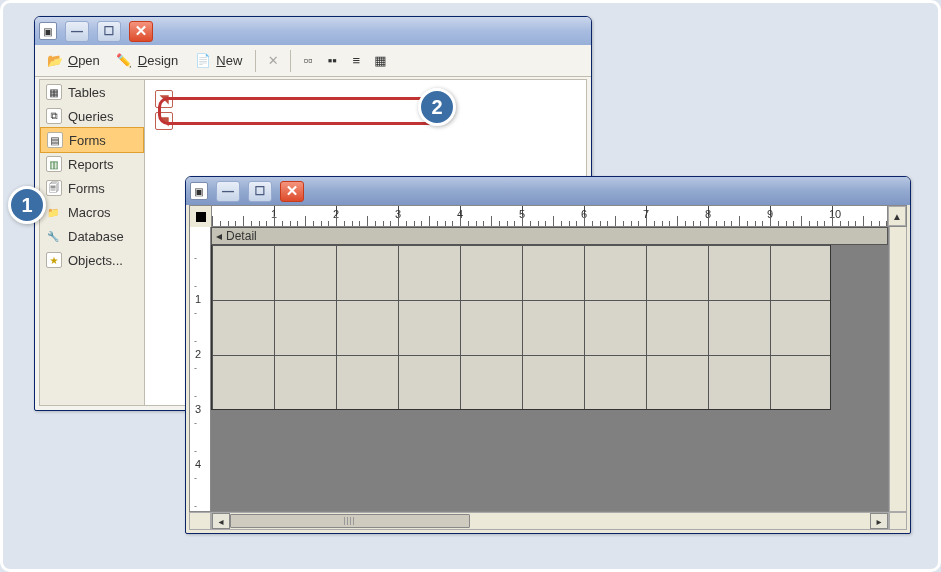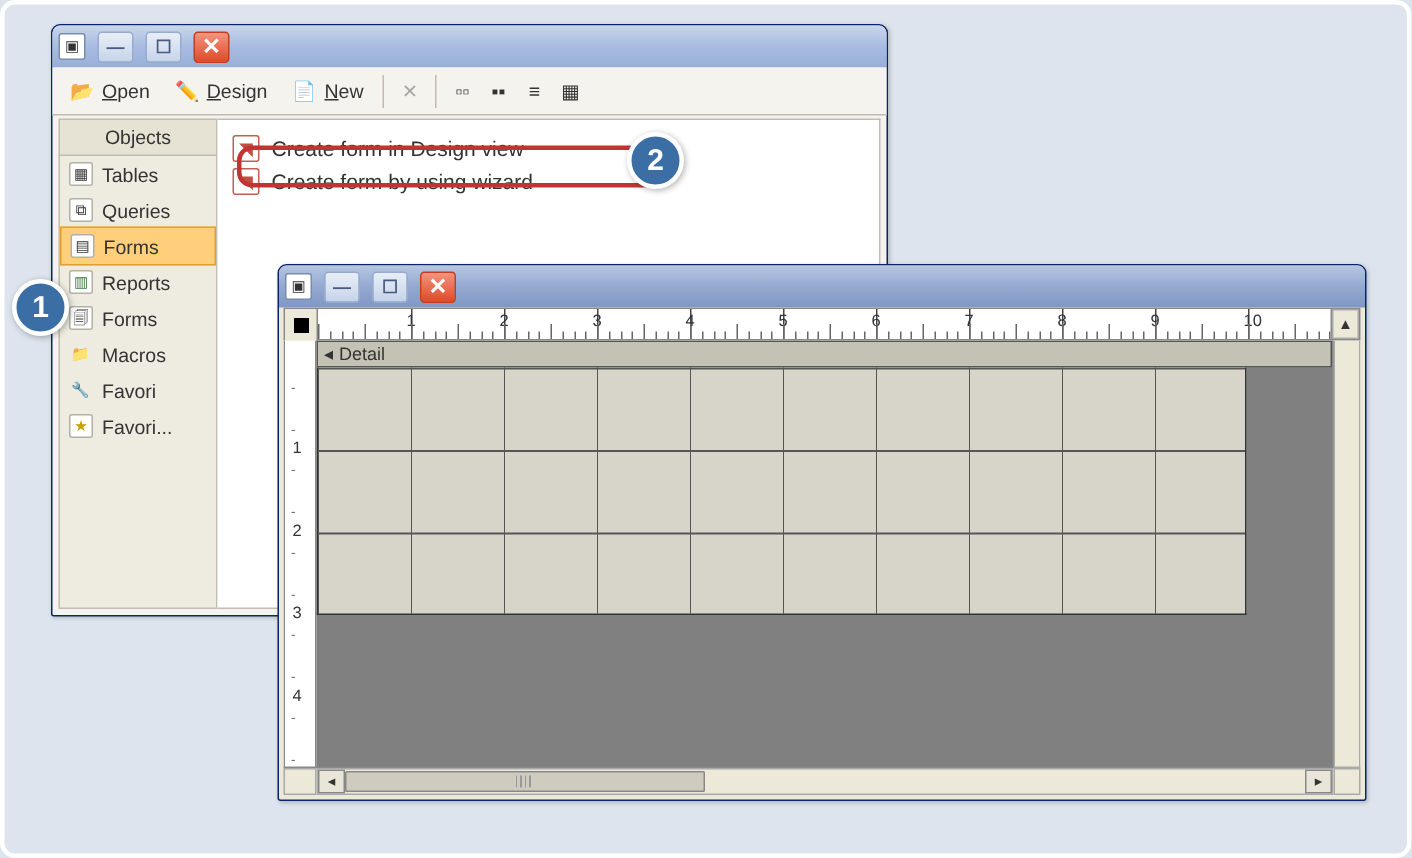--- a/index.html
+++ b/index.html
@@ -176,21 +176,20 @@
     <span class="small-ic disabled-ic">✕</span>
     <span class="sep"></span>
     <span class="small-ic">▫▫</span>
     <span class="small-ic">▪▪</span>
     <span class="small-ic">≡</span>
     <span class="small-ic">▦</span>
   </div>
 
   <div class="db-body">
     <div class="nav-panel">
-      <div class="nav-header">Objects</div>
       <div class="nav-item">
           <span class="nav-ic">▦</span>
           <span>Tables</span>
         </div>
       <div class="nav-item">
           <span class="nav-ic">⧉</span>
           <span>Queries</span>
         </div>
       <div class="nav-item selected">
           <span class="nav-ic">▤</span>
@@ -203,35 +202,33 @@
       <div class="nav-item">
           <span class="nav-ic">🗐</span>
           <span>Forms</span>
         </div>
       <div class="nav-item">
           <span class="nav-ic" style="color:#c88a00;border:none;background:none;">📁</span>
           <span>Macros</span>
         </div>
       <div class="nav-item">
           <span class="nav-ic" style="border:none;background:none;">🔧</span>
-          <span>Favori</span>
+          <span>Database</span>
         </div>
       <div class="nav-item">
           <span class="nav-ic" style="color:#c8a000;">★</span>
-          <span>Favori...</span>
+          <span>Objects...</span>
         </div>
     </div>
     <div class="content-list">
       <div class="list-row">
           <span class="list-ic">◥</span>
-          <span>Create form in Design view</span>
         </div>
       <div class="list-row">
           <span class="list-ic">◥</span>
-          <span>Create form by using wizard</span>
         </div>
     </div>
   </div>
 </div>
 
 <div class="highlight-box"></div>
 <div class="callout" style="left:8px;top:186px;">
     <span>1</span>
   </div>
 <div class="callout" style="left:418px;top:88px;">

